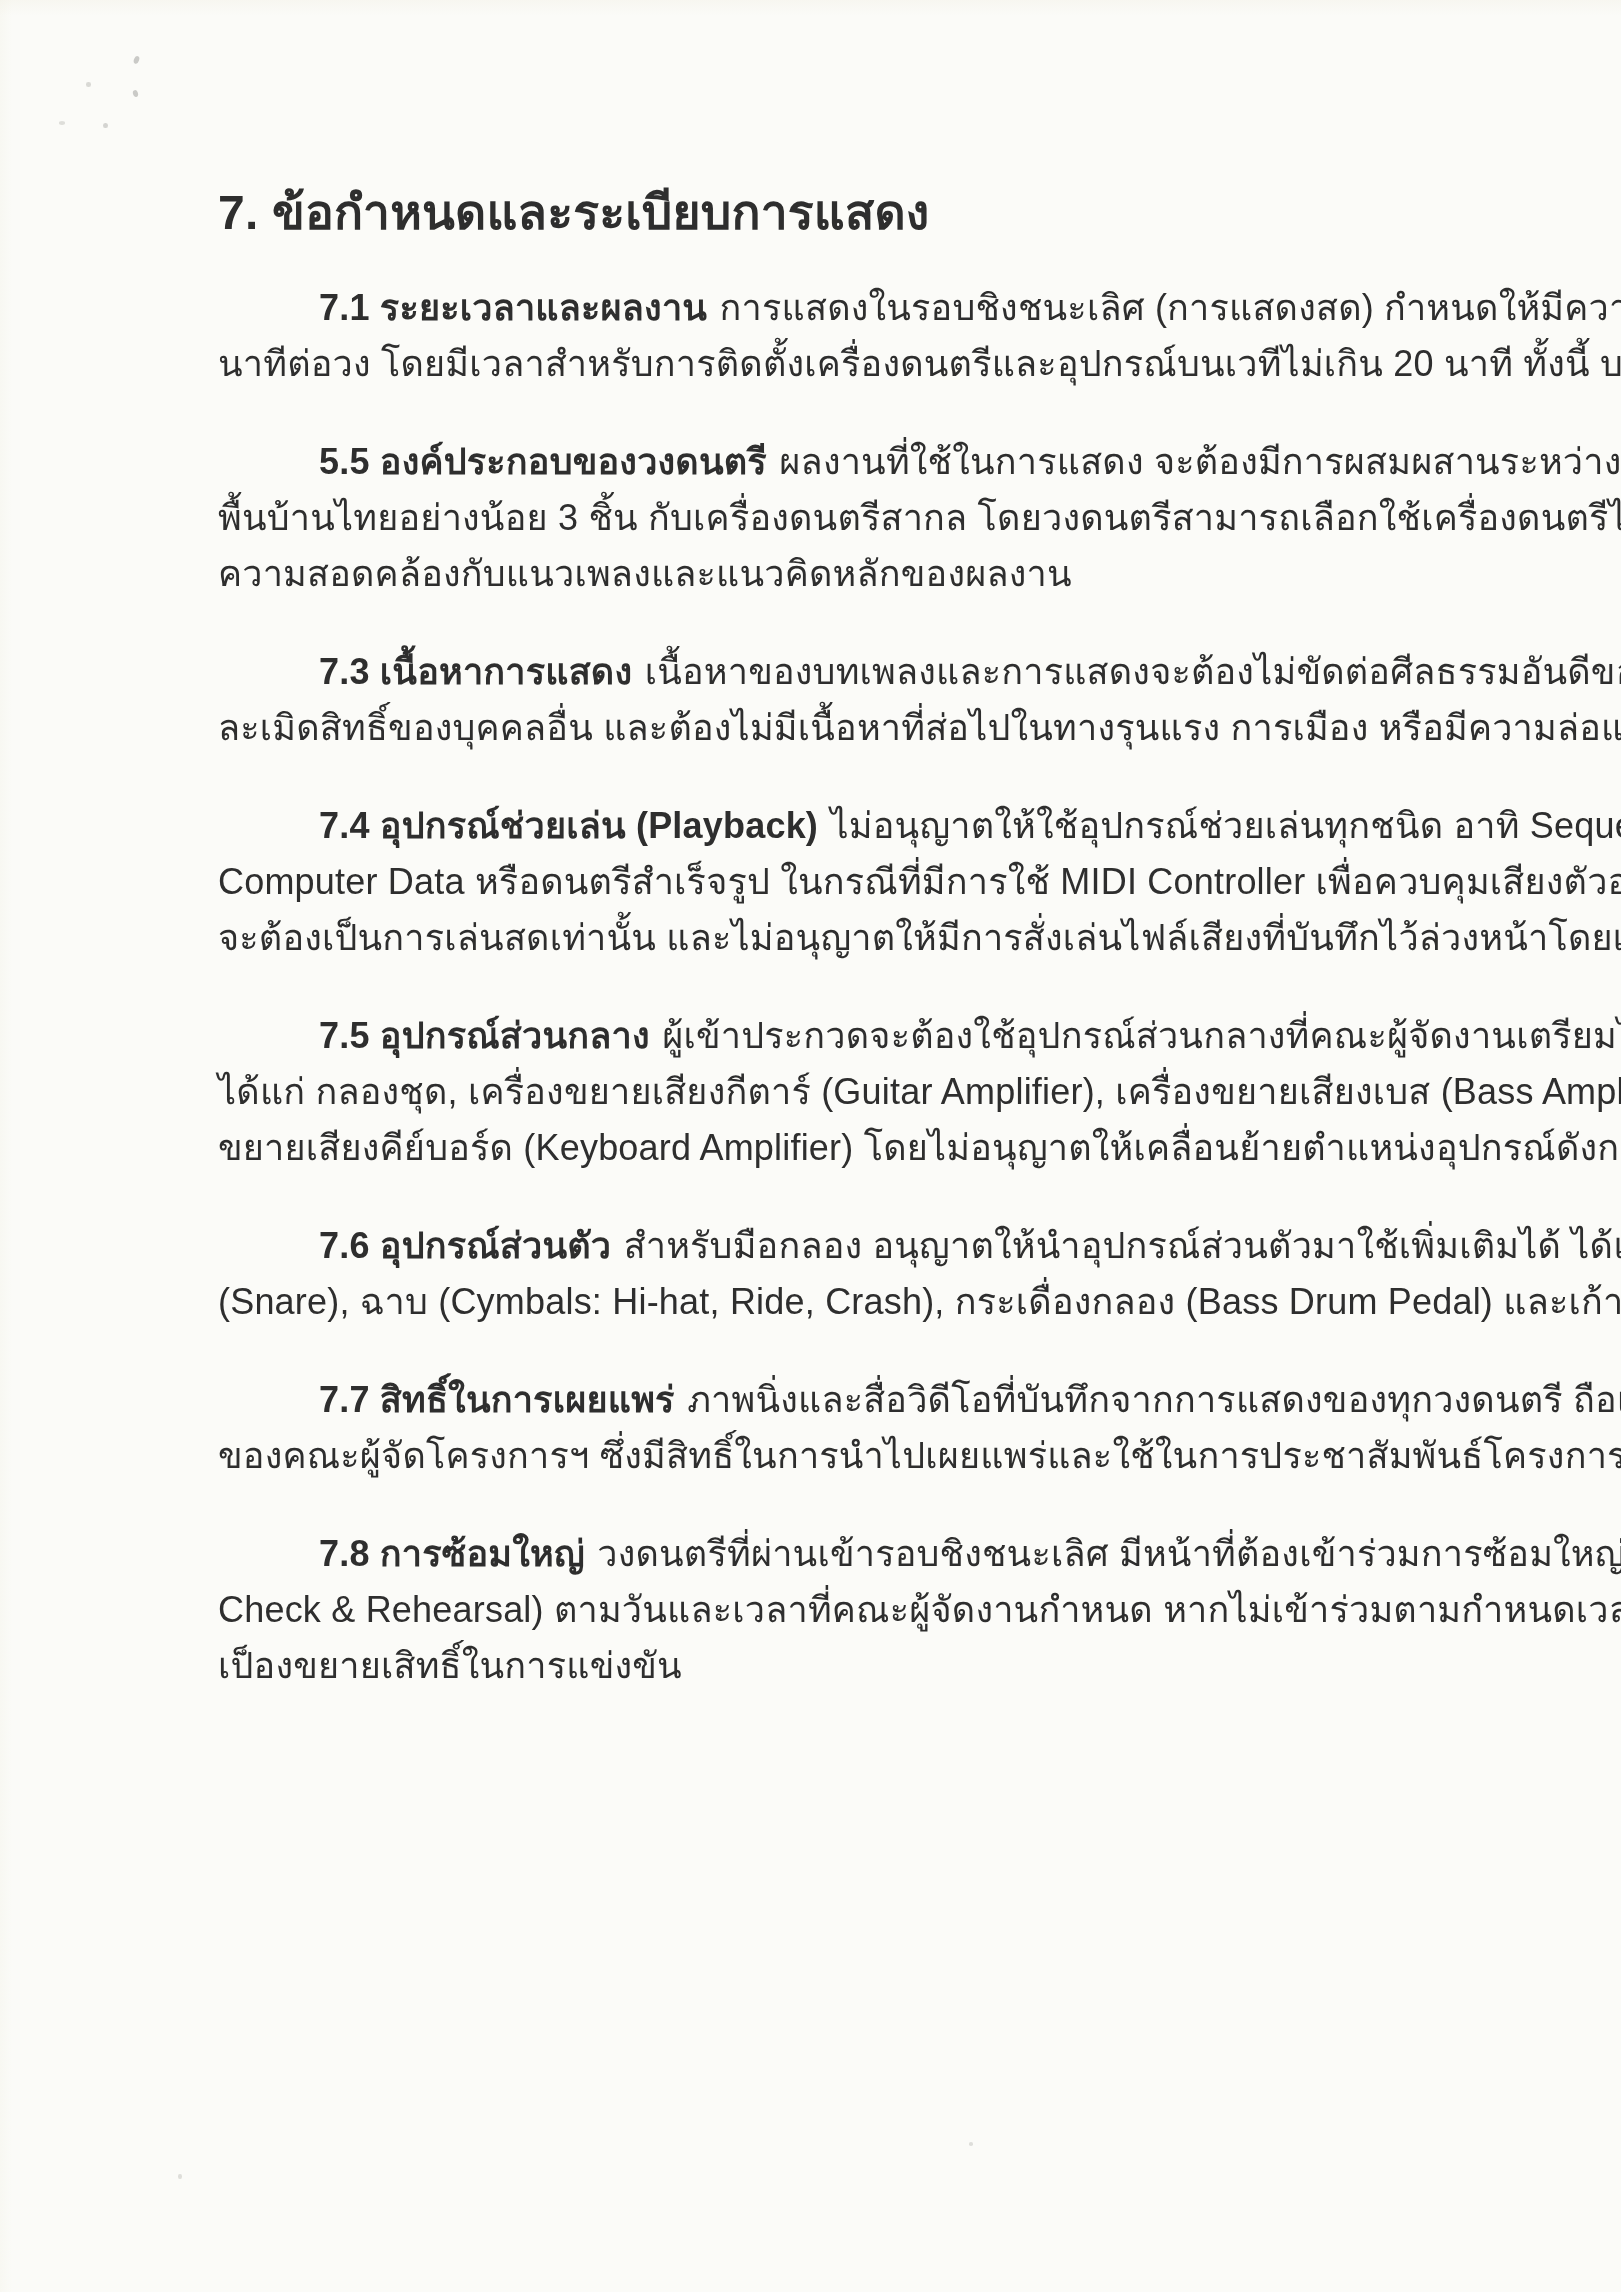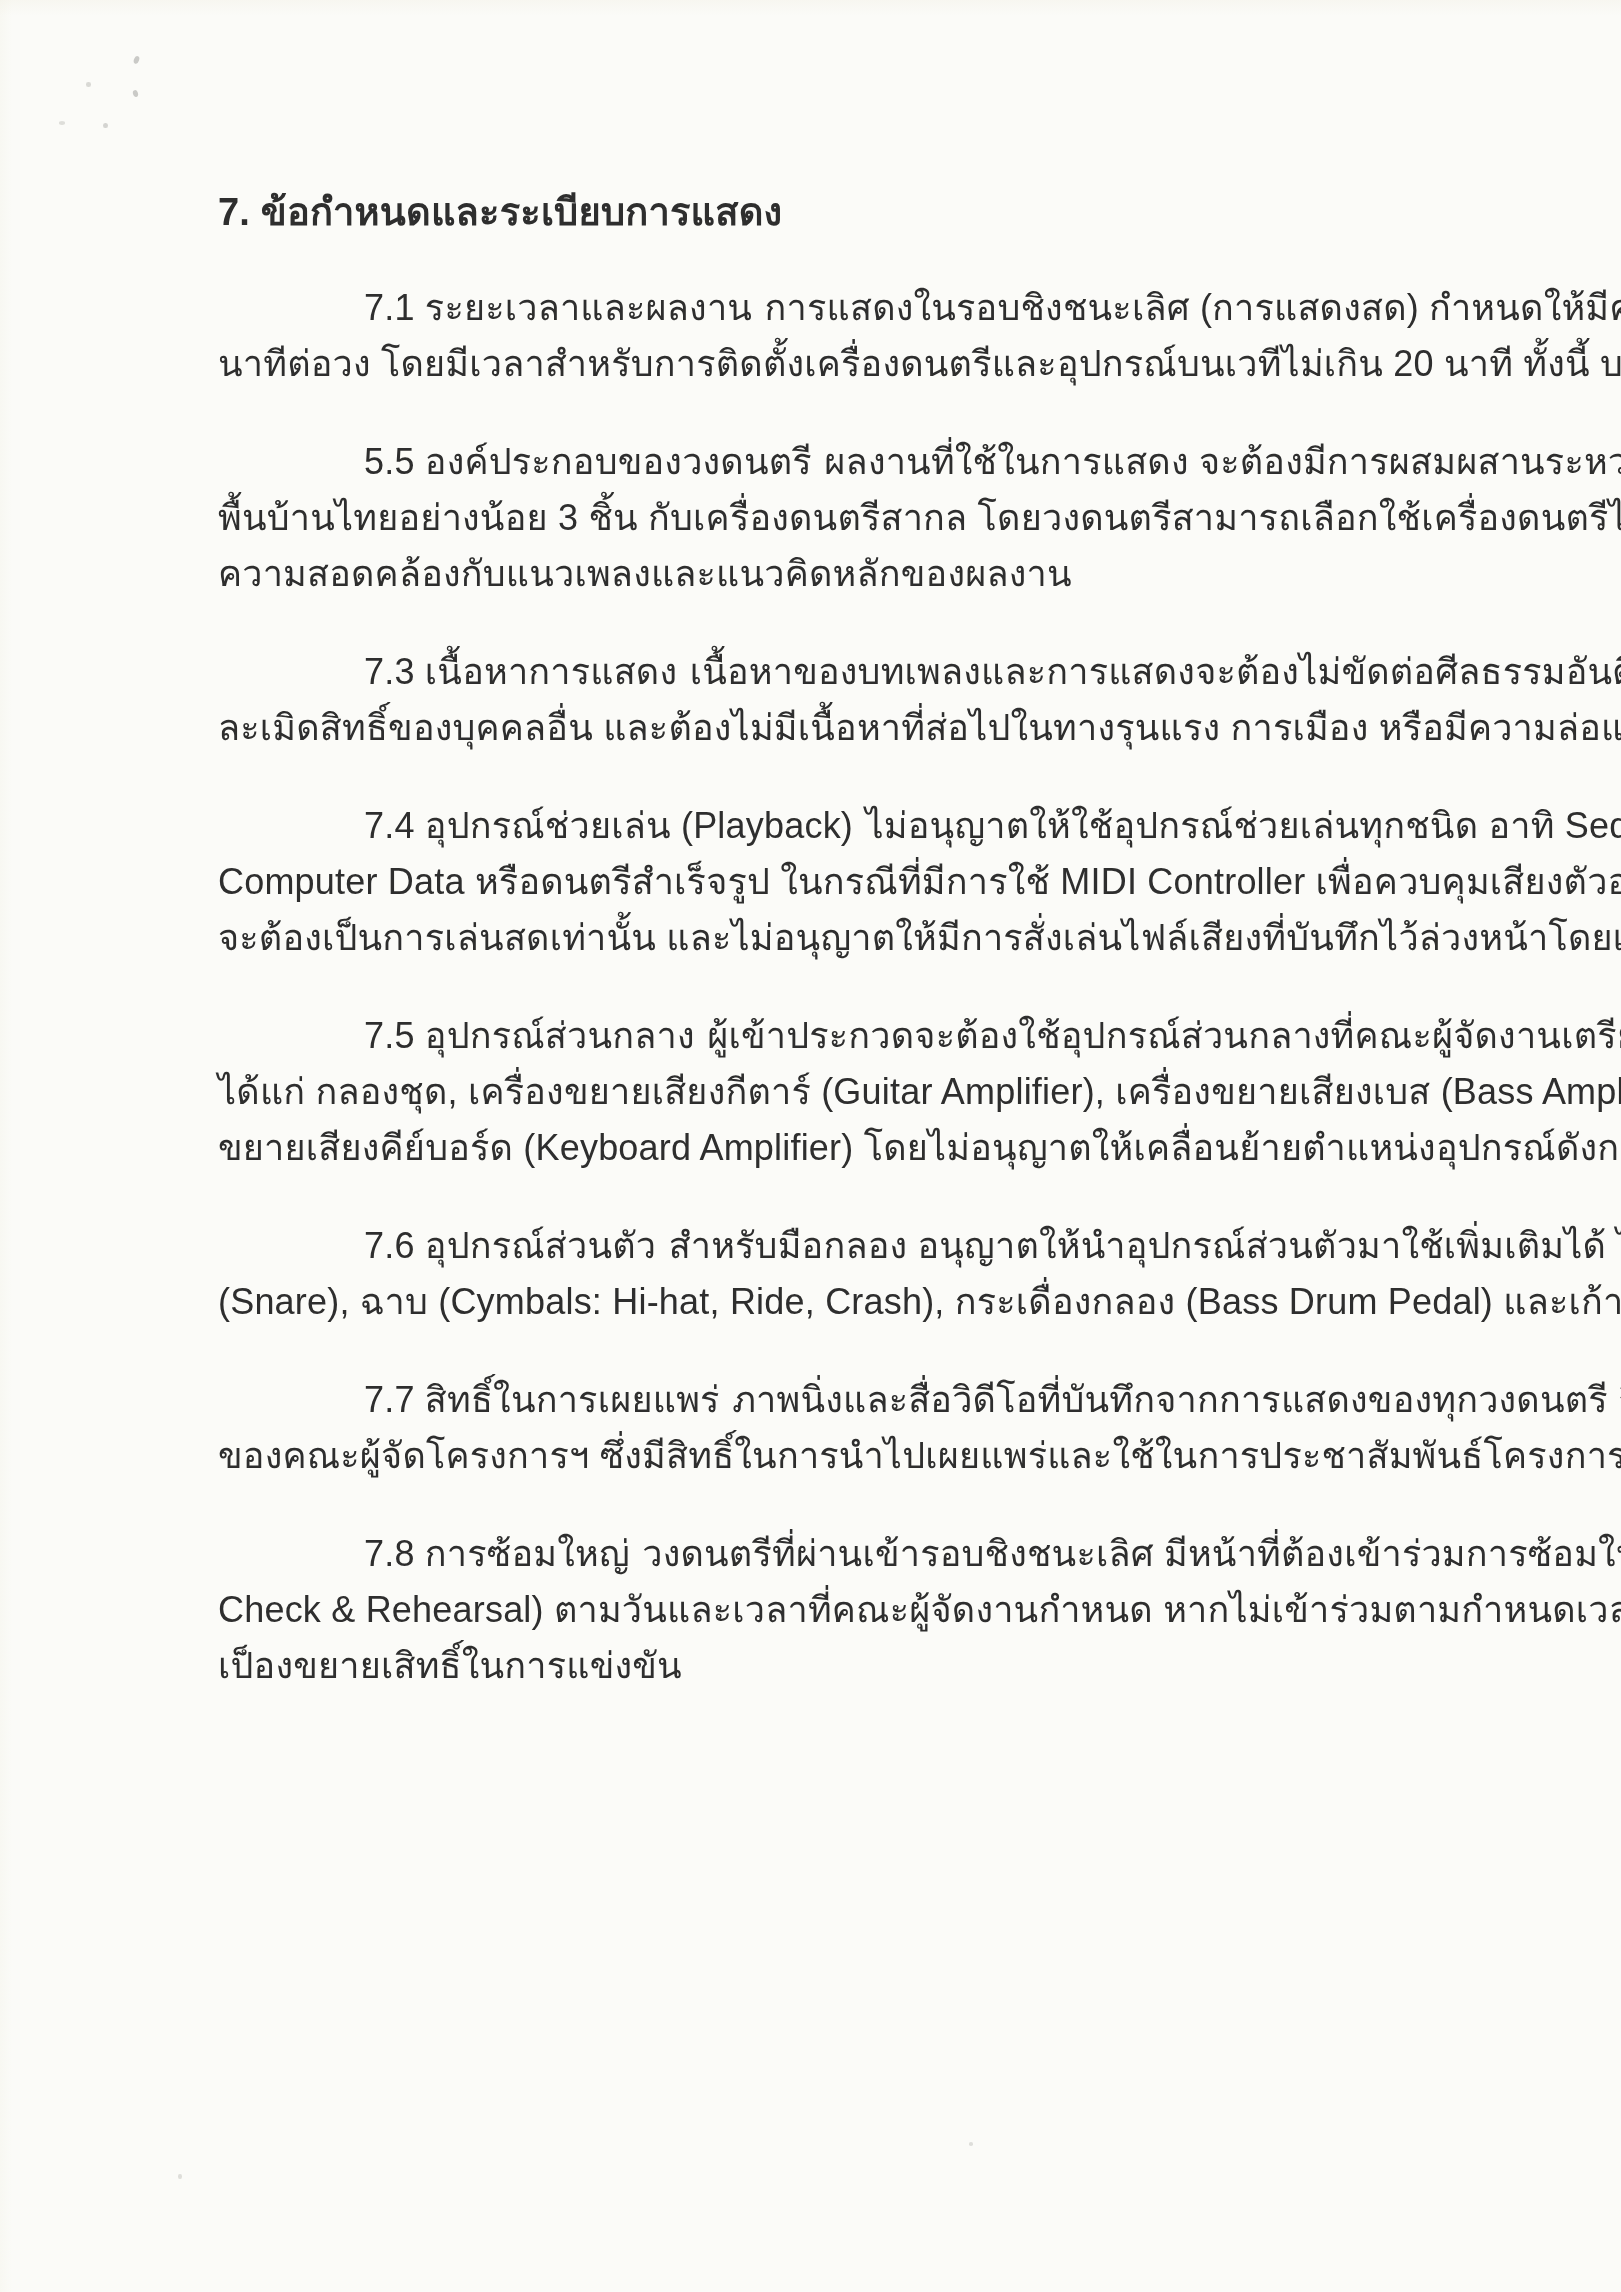--- a/index.html
+++ b/index.html
@@ -20,36 +20,36 @@
       linear-gradient(90deg, rgba(240,238,225,0.25) 0px, rgba(240,238,225,0) 12.5px),
       #fbfbf8;
   }
   .content {
     position: absolute;
     left: 218px;
     top: 184px;
     width: 1290px;
   }
   .doc-heading {
-    font-size: 38px;
+    font-size: 48px;
     line-height: 57px;
     font-weight: bold;
     white-space: nowrap;
     letter-spacing: 0.2px;
   }
   .section { margin-top: 42px; }
   .section:first-of-type { margin-top: 39px; }
   .line {
     font-size: 36px;
     line-height: 56px;
     white-space: nowrap;
     letter-spacing: 0.2px;
   }
   .first { padding-left: 101px; }
-  .head { font-weight: normal; margin-right: 12.5px; margin-left: 45px; }
+  .head { font-weight: bold; margin-right: 12.5px; }
   
   .speck {
     position: absolute;
     background: #9a9a96;
     border-radius: 50%;
     opacity: 0.5;
   }
   .s1 { left: 134px; top: 56px;  width: 5.4px; height: 8px; transform: rotate(20deg); }
   .s2 { left: 86px;  top: 82px;  width: 4.5px; height: 4.5px; opacity: 0.35; }
   .s3 { left: 133px; top: 90px; width: 5.4px; height: 7.2px; transform: rotate(-15deg); }

